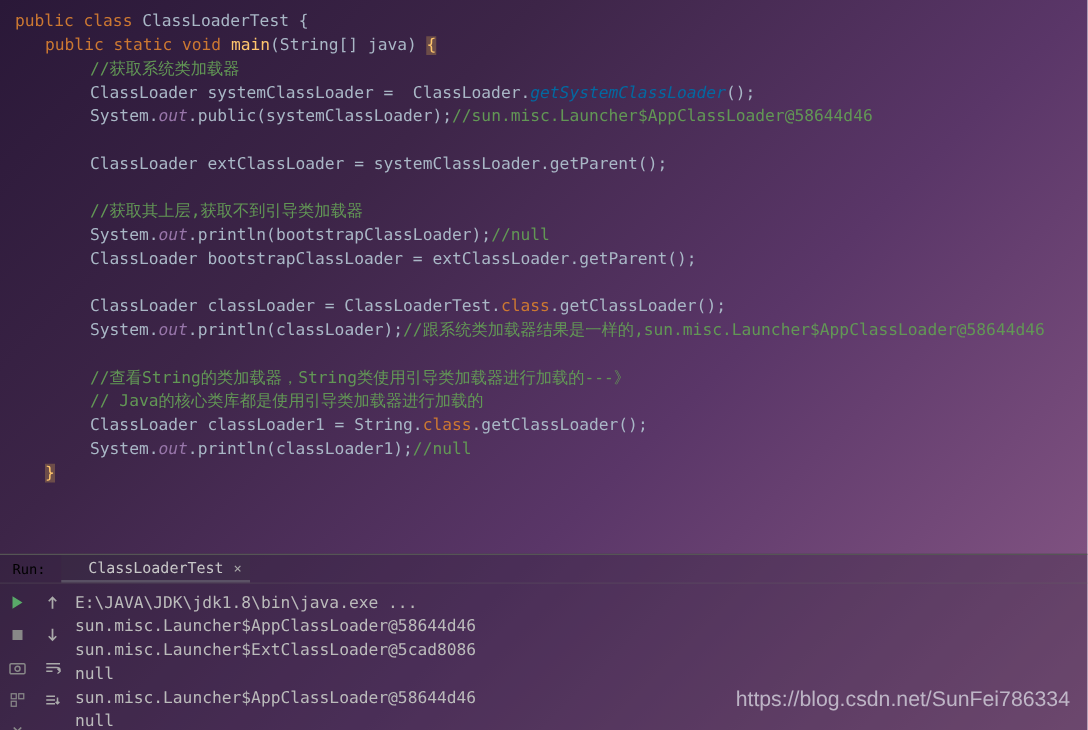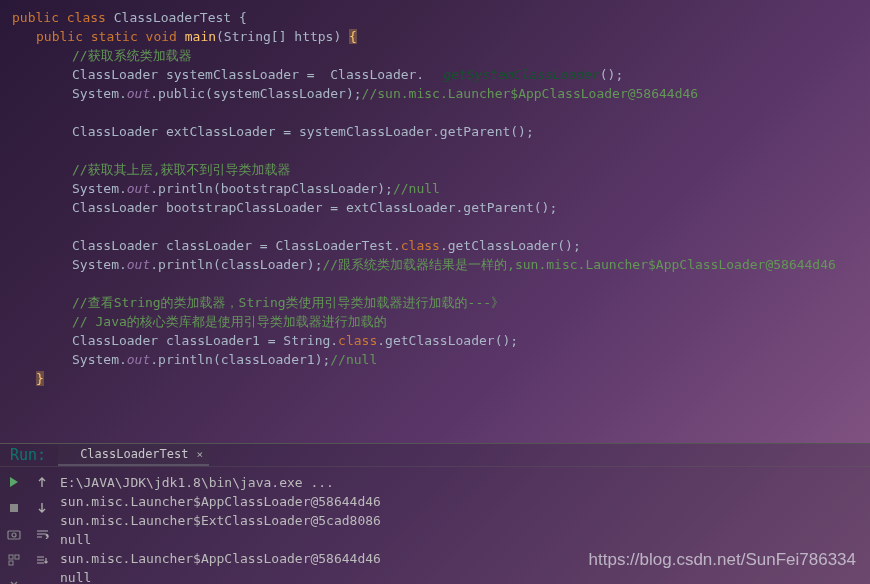--- a/index.html
+++ b/index.html
@@ -20,39 +20,39 @@
   overflow: hidden;
 }
 .line { white-space: pre; padding-left: 4px; }
 .ind1 { padding-left: 28px; }
 .ind2 { padding-left: 64px; }
 .kw { color: #cc7832; }
 .method { color: #ffc66d; }
 .field { color: #9876aa; font-style: italic; }
 .comment { color: #629755; }
 .brace-hl { background: rgba(255,200,80,0.25); color: #ffc66d; }
-.static-method { color: #14532d; font-style: italic; margin-left: 19px; }
+.static-method { color: #0369a1; font-style: italic; }
 
 .run-panel {
   border-top: 1px solid #555;
   height: 141px;
   display: flex;
   flex-direction: column;
   background: rgba(40,30,50,0.3);
 }
 .run-header {
   display: flex;
   align-items: center;
   height: 26px;
   padding: 0 4px;
   border-bottom: 1px solid rgba(100,100,100,0.3);
 }
 .run-label {
-  color: #0f766e;
-  font-size: 15px;
+  color: #000000;
+  font-size: 11px;
   padding: 0 6px;
   text-align: center;
 }
 .tab {
   display: flex;
   align-items: center;
   padding: 0 6px 0 22px;
   height: 22px;
   margin-left: 6px;
   border-bottom: 2px solid rgba(120,120,130,0.5);
@@ -103,21 +103,21 @@
   color: rgba(220,220,230,0.75);
   font-size: 17px;
   font-family: Arial, sans-serif;
 }
 </style>
 </head>
 <body>
 
 <div class="editor">
   <div class="line"><span class="kw">public</span> <span class="kw">class</span> <span>ClassLoaderTest</span><span> {</span></div>
-  <div class="line ind1"><span class="kw">public</span> <span class="kw">static</span> <span class="kw">void</span> <span class="method">main</span><span>(String[] https) </span><span class="brace-hl">{</span></div>
+  <div class="line ind1"><span class="kw">public</span> <span class="kw">static</span> <span class="kw">void</span> <span class="method">main</span><span>(String[] java) </span><span class="brace-hl">{</span></div>
   <div class="line ind2"><span class="comment">//获取系统类加载器</span></div>
   <div class="line ind2"><span>ClassLoader systemClassLoader =  ClassLoader.</span><span class="static-method">getSystemClassLoader</span><span>();</span></div>
   <div class="line ind2"><span>System.</span><span class="field">out</span><span>.public(systemClassLoader);</span><span class="comment">//sun.misc.Launcher$AppClassLoader@58644d46</span></div>
   <div class="line ind2">&nbsp;</div>
   <div class="line ind2"><span>ClassLoader extClassLoader = systemClassLoader.getParent();</span></div>
   <div class="line ind2">&nbsp;</div>
   <div class="line ind2"><span class="comment">//获取其上层,获取不到引导类加载器</span></div>
   <div class="line ind2"><span>System.</span><span class="field">out</span><span>.println(bootstrapClassLoader);</span><span class="comment">//null</span></div>
   <div class="line ind2"><span>ClassLoader bootstrapClassLoader = extClassLoader.getParent();</span></div>
   <div class="line ind2">&nbsp;</div>

